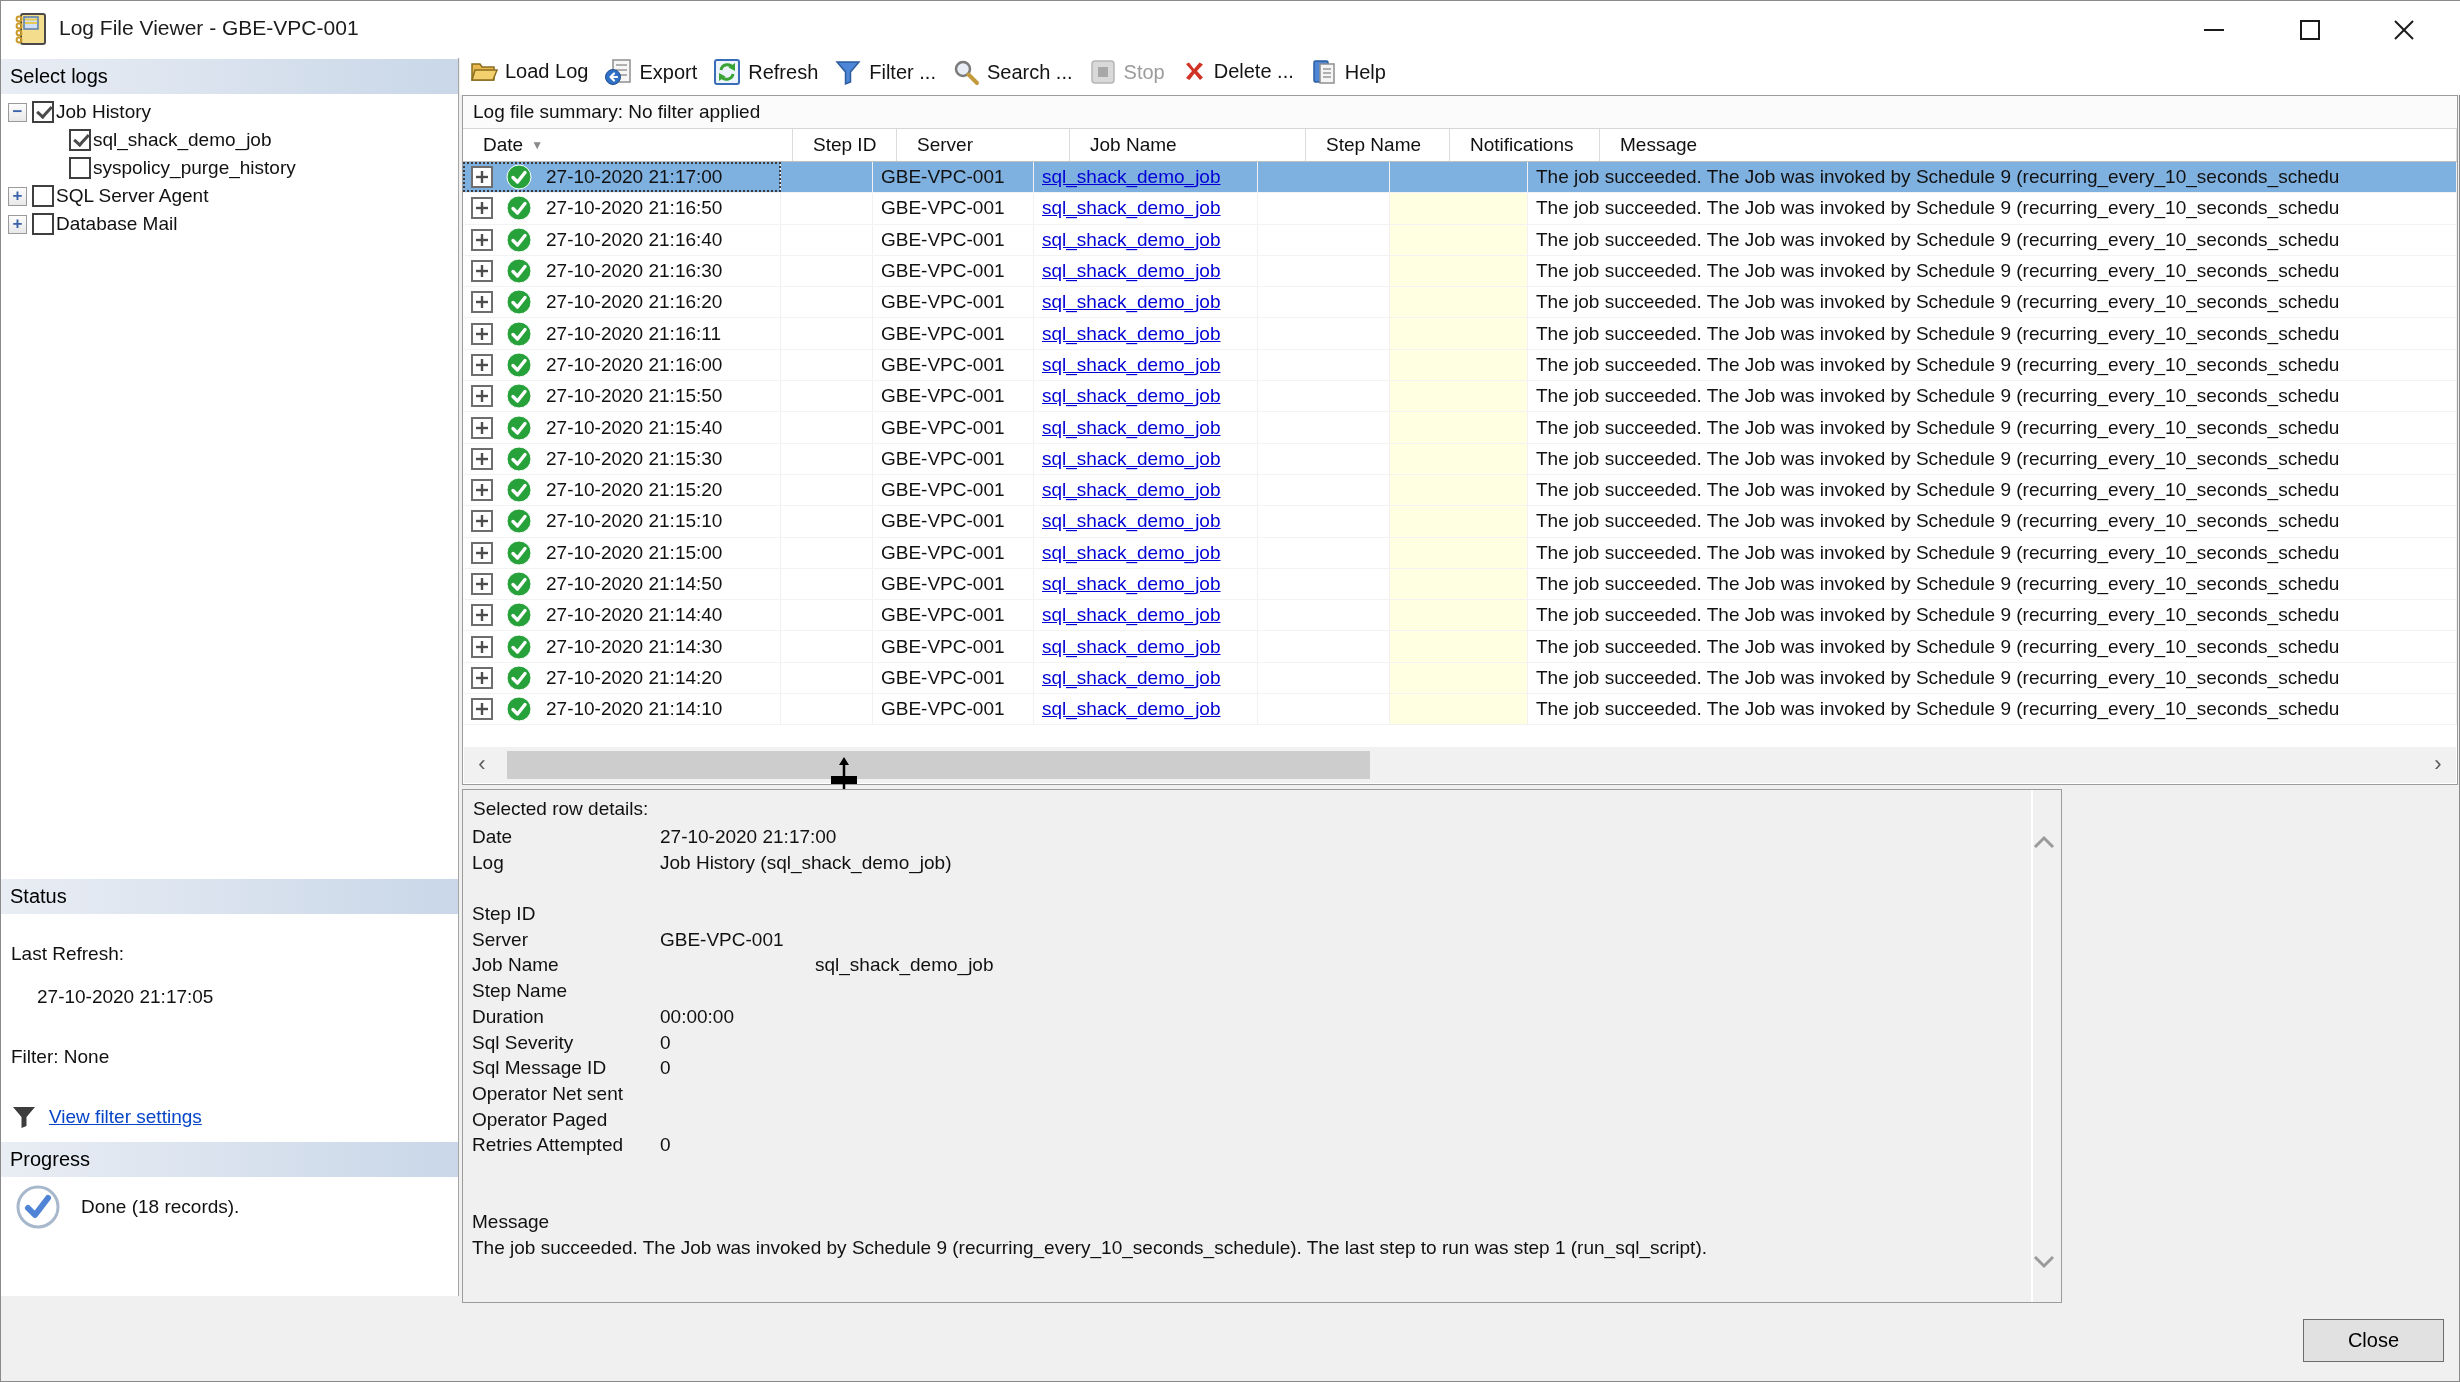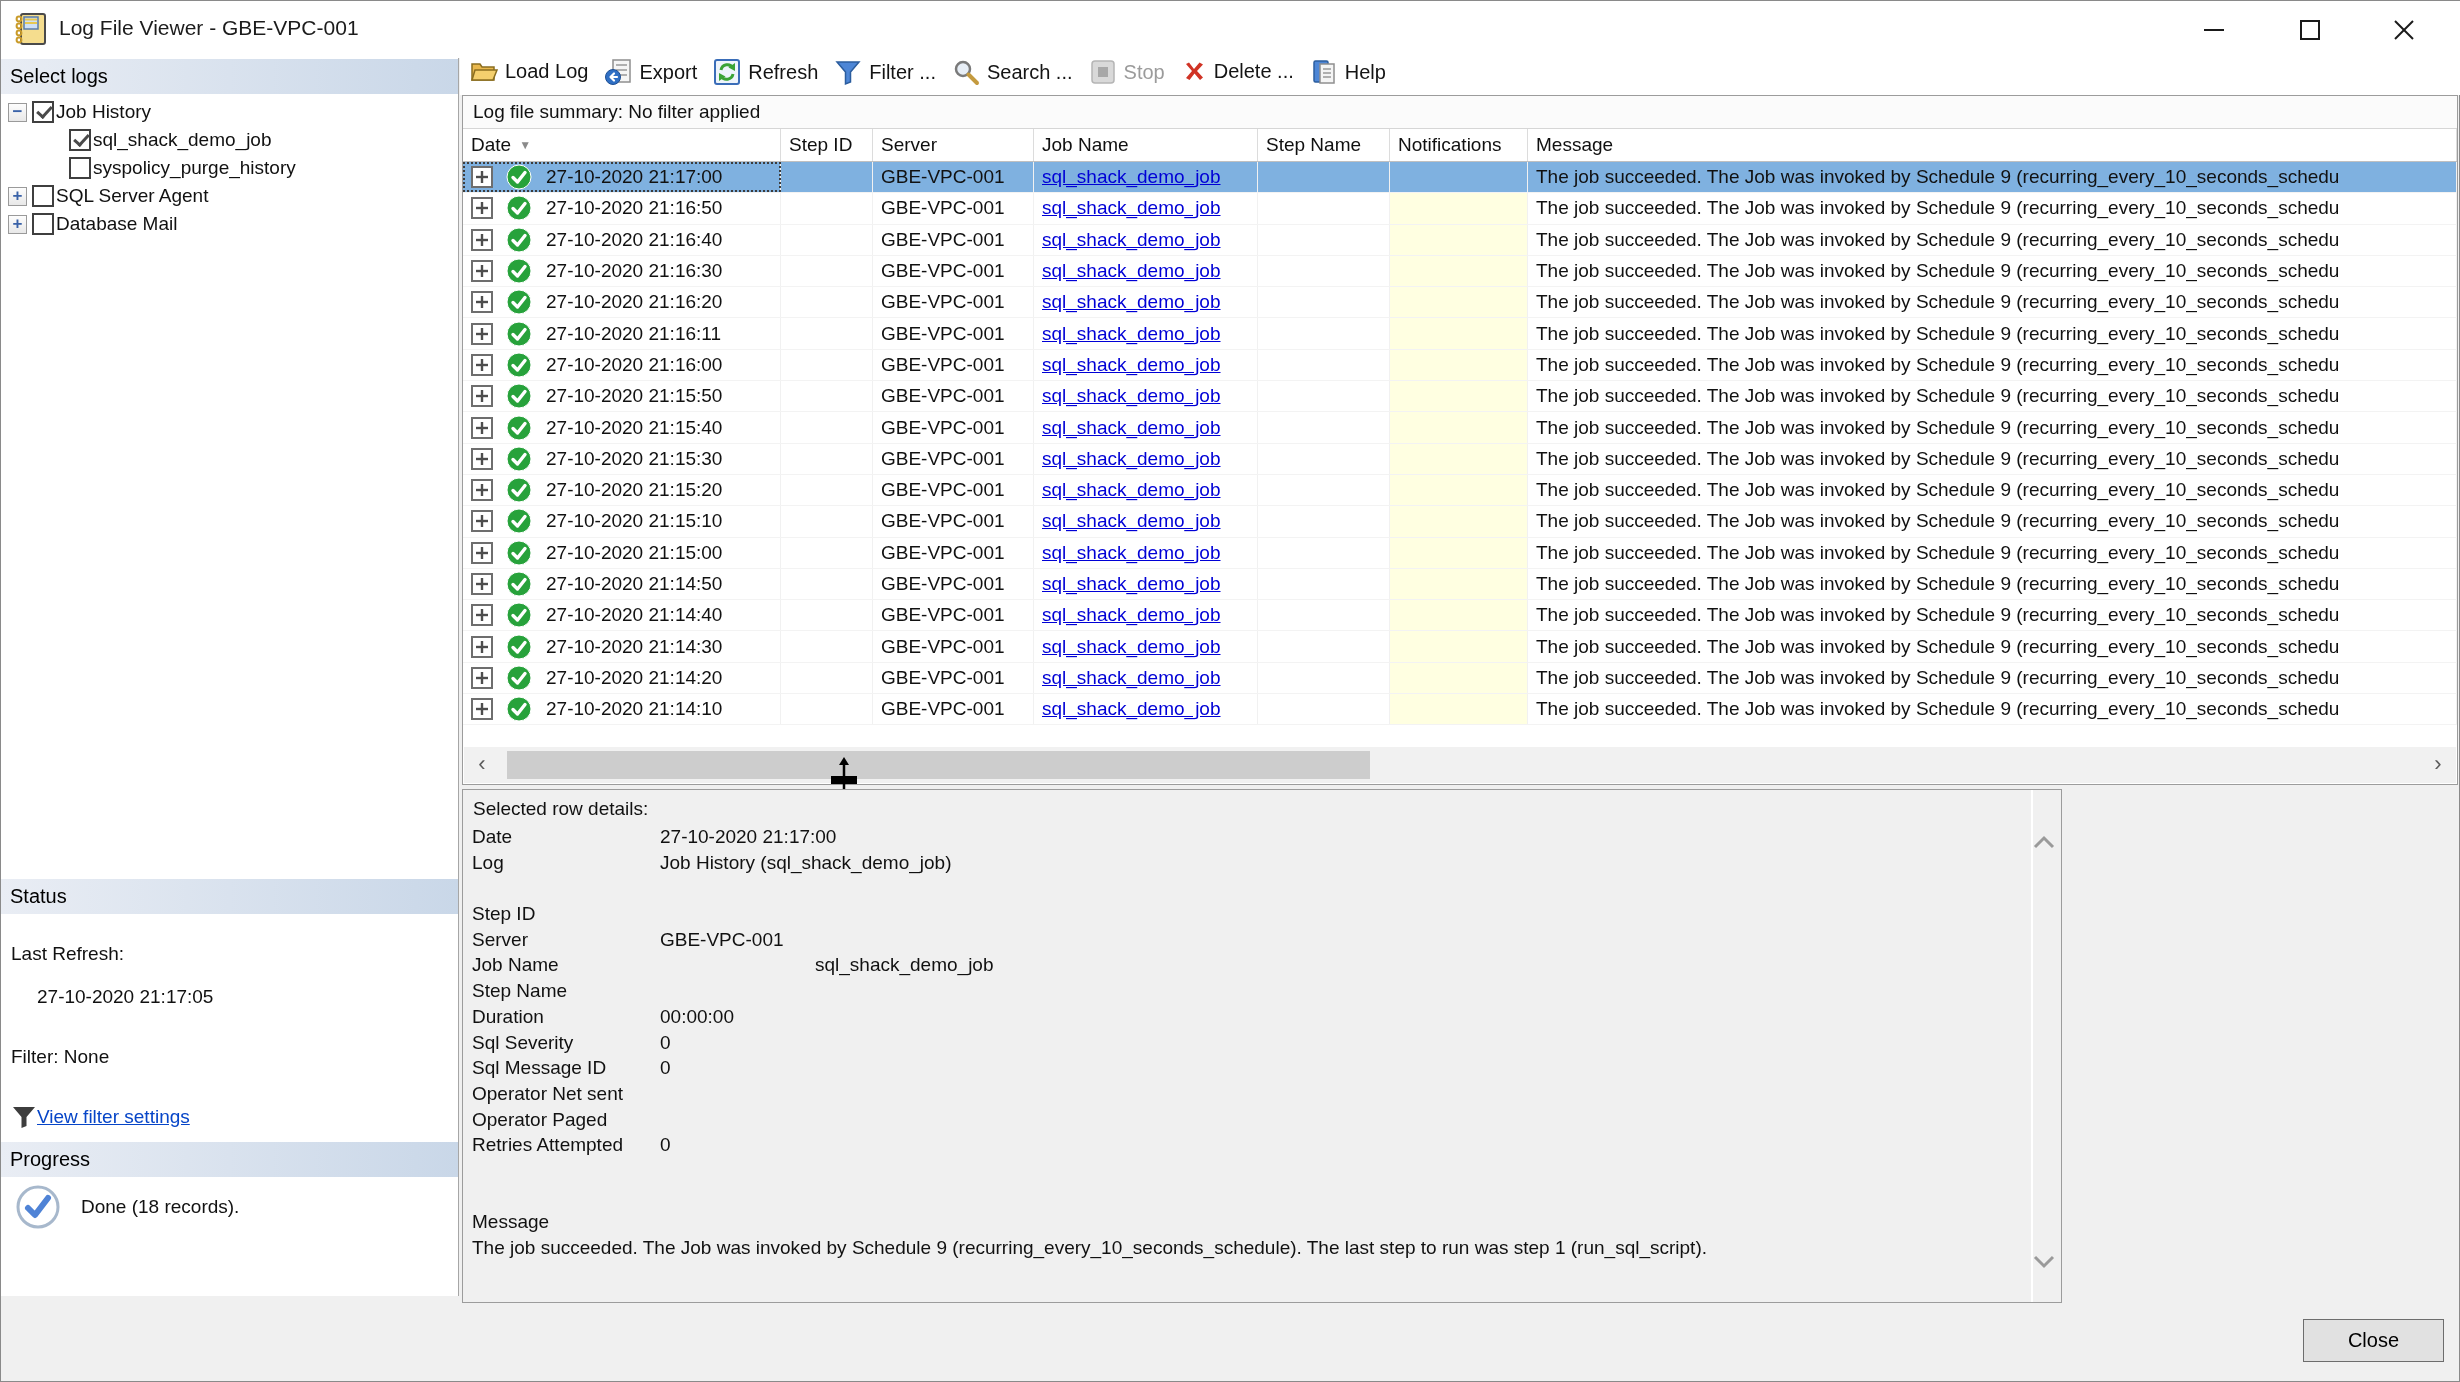--- a/index.html
+++ b/index.html
@@ -27,36 +27,36 @@
   .tree-row.indented { padding-left:37px; }
   .checkbox { width:22px; height:22px; border:2px solid #3f3f3f; background:#fff; margin-left:5px; flex:0 0 auto; position:relative; }
   .checkbox.checked::after { content:""; position:absolute; left:3px; top:3px; width:12px; height:6px; border-left:3px solid #4a4a4a; border-bottom:3px solid #4a4a4a; transform:rotate(-48deg); }
   .tree-label { margin-left:2px; white-space:nowrap; }
 
   .status-line { position:absolute; left:10px; white-space:nowrap; }
   #last-refresh-label { top:885px; }
   #last-refresh-value { top:928px; left:36px; }
   #filter-status { top:988px; }
   .filter-icon { position:absolute; left:10px; top:1046px; }
-  .filter-link { position:absolute; left:36px; top:1048px; color:#0645c8; text-decoration:underline; }
+  .filter-link { position:absolute; left:48px; top:1048px; color:#0645c8; text-decoration:underline; }
   .done-icon { position:absolute; left:14px; top:1126px; }
   #done-text { position:absolute; left:80px; top:1138px; }
 
   
   .toolbar { position:absolute; left:459px; top:57px; width:2001px; height:37px; background:#fff; display:flex; align-items:flex-start; padding-left:10px; }
   .tool-btn { display:flex; align-items:center; margin-right:16px; cursor:default; }
   .tool-btn svg { margin-right:7px; }
   .tool-btn .tlabel { font-size:20px; color:#141414; white-space:nowrap; }
   .tool-btn.disabled .tlabel { color:#9b9b9b; }
 
   
   .gridbox { position:absolute; left:461px; top:94px; width:1996px; height:690px; background:#fff; border:1px solid #9c9c9c; }
   .summary-bar { height:33px; line-height:32px; padding-left:10px; background:#fbfbfb; border-bottom:1px solid #d6d6d6; font-size:19px; }
   .ghead { display:flex; height:33px; border-bottom:1px solid #c0c0c0; background:#fff; }
-  .ghead .hcell { line-height:32px; padding-left:8px; border-right:1px solid #dcdcdc; font-size:19px; color:#101010; white-space:nowrap; overflow:hidden; }
+  .ghead .hcell { line-height:32px; padding-left:8px; border-right:1px solid #dcdcdc; font-size:19px; color:#101010; white-space:nowrap; overflow:hidden;margin-left:12px; }
   .sort-glyph { display:inline-block; margin-left:8px; color:#8a8a8a; font-size:12px; vertical-align:2px; }
   .c-date { width:318px; flex:0 0 auto; }
   .c-stepid { width:92px; flex:0 0 auto; }
   .c-server { width:161px; flex:0 0 auto; }
   .c-jobname { width:224px; flex:0 0 auto; }
   .c-stepname { width:132px; flex:0 0 auto; }
   .c-notif { width:138px; flex:0 0 auto; }
   .c-msg { flex:1 1 auto; }
   .grid-rows { }
   .grid-row { display:flex; height:31.3px; border-bottom:1px solid #f3f3f3; }

